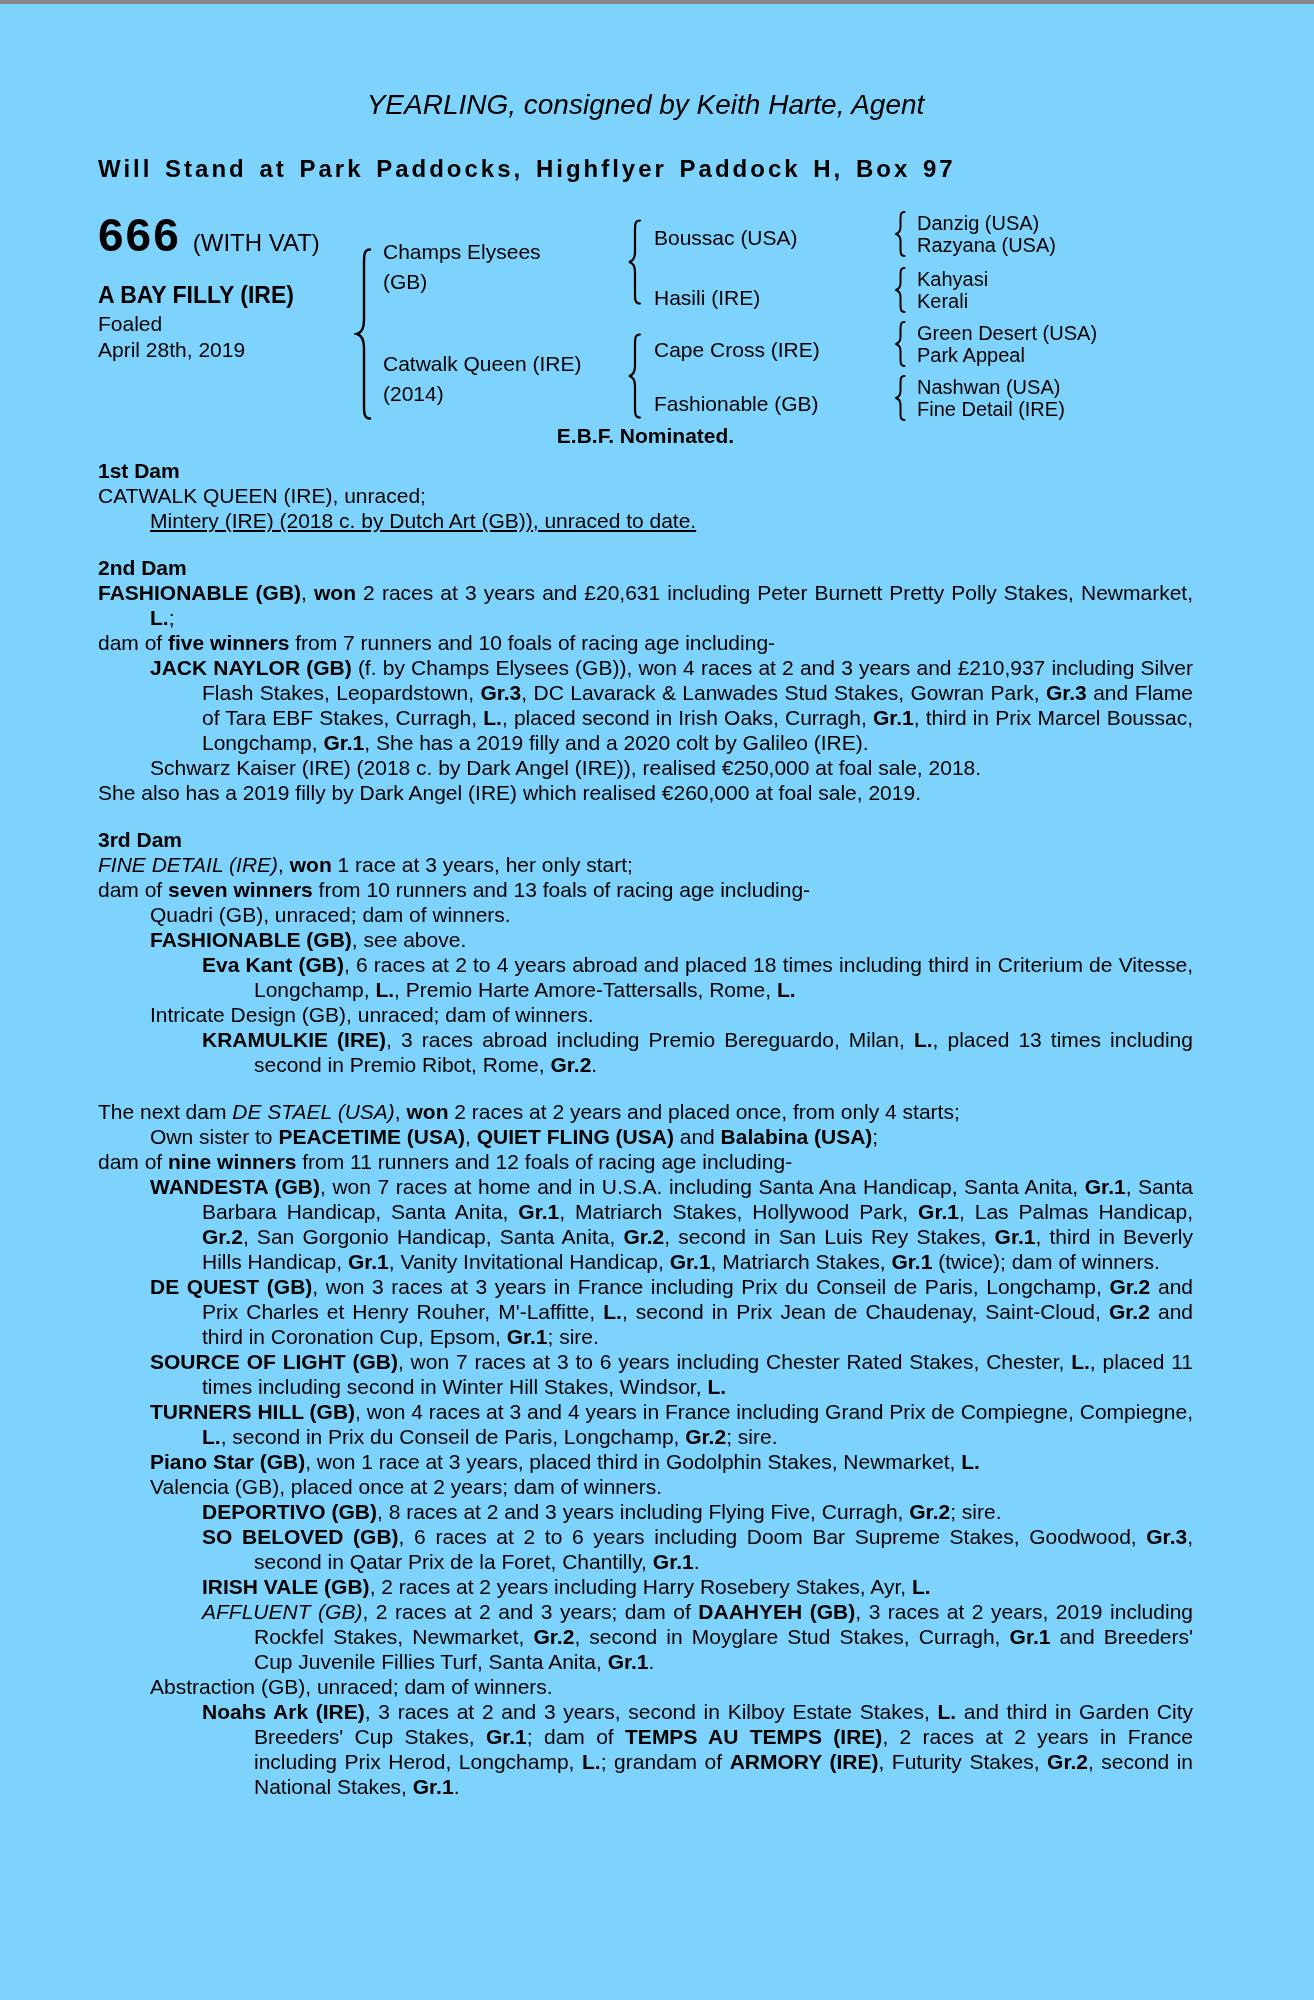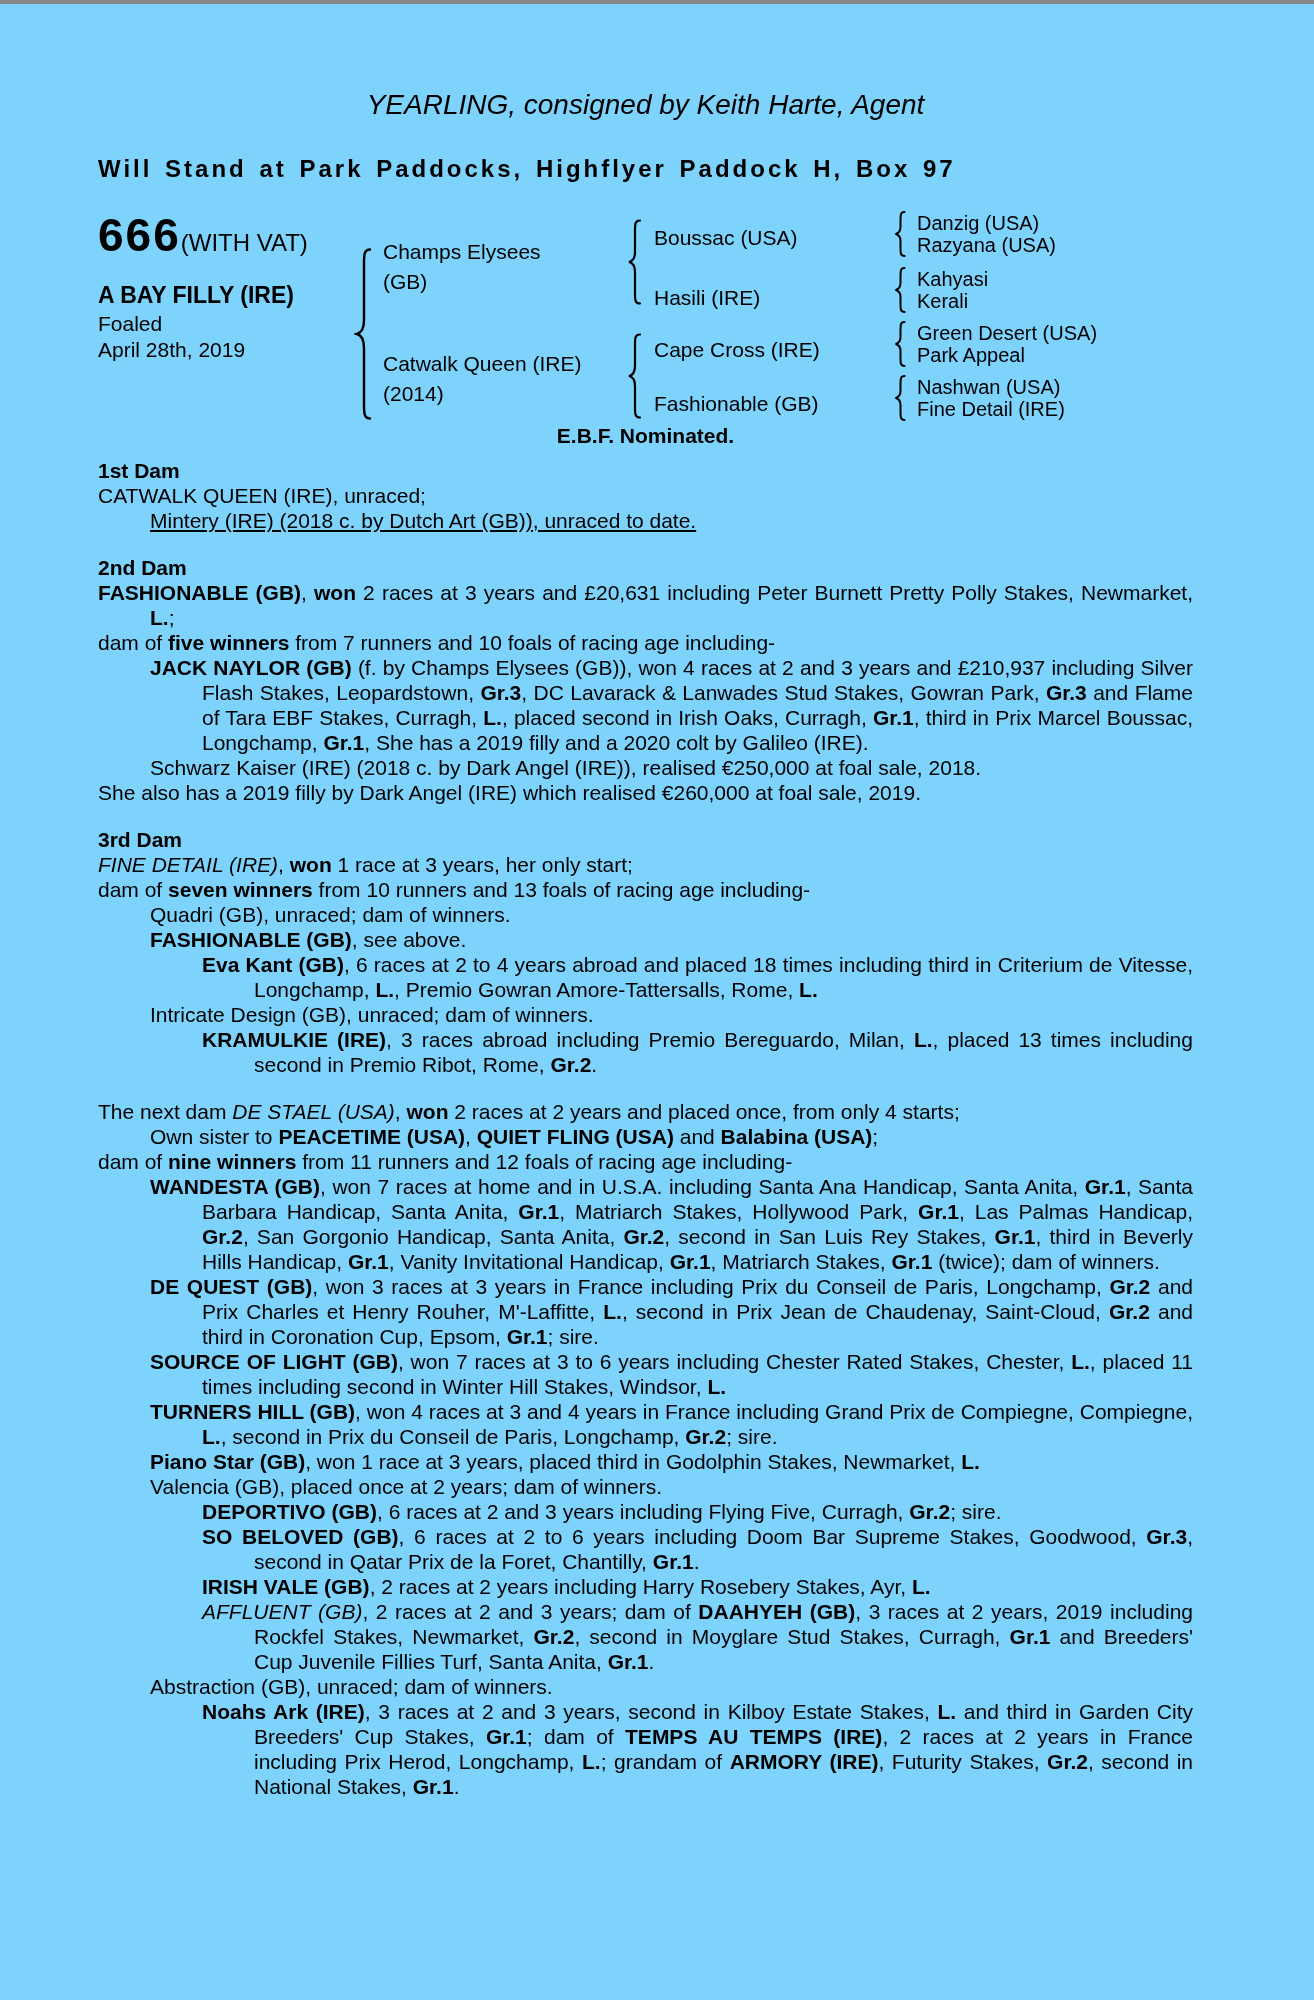--- a/index.html
+++ b/index.html
@@ -28,21 +28,21 @@
     letter-spacing:3px;
     word-spacing:3px;
   }
   .pedigree{
     position:relative;
     margin-top:20px;
     height:248px;
     font-size:21px;
   }
   .ped-abs{position:absolute;}
-  .lot-row{display:flex;align-items:baseline;left:0;top:8px;}
+  .lot-row{display:flex;align-items:baseline;gap:12px;left:0;top:8px;}
   .lot-number{font-size:46px;font-weight:bold;letter-spacing:2px;line-height:1;}
   .lot-vat{font-size:24px;}
   .lot-desc{left:0;top:78px;font-weight:bold;font-size:23px;}
   .lot-foaled{left:0;top:108px;font-size:21px;}
   .lot-date{left:0;top:134px;font-size:21px;}
   .ped-name{line-height:30px;}
   .ped-gp{line-height:26px;}
   .ped-ggp{font-size:20px;line-height:21.5px;}
   .brace svg{display:block;}
   .ebf{
@@ -158,35 +158,35 @@
         <p class="para" style="padding-left: 104px; text-indent: -52px;"><span class="f-b">JACK NAYLOR (GB)</span><span> (f. by Champs Elysees (GB)), won 4 races at 2 and 3 years and £210,937 including Silver Flash Stakes, Leopardstown, </span><span class="f-b">Gr.3</span><span>, DC Lavarack &amp; Lanwades Stud Stakes, Gowran Park, </span><span class="f-b">Gr.3</span><span> and Flame of Tara EBF Stakes, Curragh, </span><span class="f-b">L.</span><span>, placed second in Irish Oaks, Curragh, </span><span class="f-b">Gr.1</span><span>, third in Prix Marcel Boussac, Longchamp, </span><span class="f-b">Gr.1</span><span>, She has a 2019 filly and a 2020 colt by Galileo (IRE).</span></p>
         <p class="para" style="padding-left: 104px; text-indent: -52px;"><span>Schwarz Kaiser (IRE) (2018 c. by Dark Angel (IRE)), realised €250,000 at foal sale, 2018.</span></p>
         <p class="para" style="padding-left: 52px; text-indent: -52px;"><span>She also has a 2019 filly by Dark Angel (IRE) which realised €260,000 at foal sale, 2019.</span></p>
       </div>
       <div class="section">
         <div class="sec-heading">3rd Dam</div>
         <p class="para" style="padding-left: 52px; text-indent: -52px;"><span class="f-i">FINE DETAIL (IRE)</span><span>, </span><span class="f-b">won</span><span> 1 race at 3 years, her only start;</span></p>
         <p class="para" style="padding-left: 52px; text-indent: -52px;"><span>dam of </span><span class="f-b">seven winners</span><span> from 10 runners and 13 foals of racing age including-</span></p>
         <p class="para" style="padding-left: 104px; text-indent: -52px;"><span>Quadri (GB), unraced; dam of winners.</span></p>
         <p class="para" style="padding-left: 104px; text-indent: -52px;"><span class="f-b">FASHIONABLE (GB)</span><span>, see above.</span></p>
-        <p class="para" style="padding-left: 156px; text-indent: -52px;"><span class="f-b">Eva Kant (GB)</span><span>, 6 races at 2 to 4 years abroad and placed 18 times including third in Criterium de Vitesse, Longchamp, </span><span class="f-b">L.</span><span>, Premio Gowran Amore-Tattersalls, Rome, </span><span class="f-b">L.</span></p>
+        <p class="para" style="padding-left: 156px; text-indent: -52px;"><span class="f-b">Eva Kant (GB)</span><span>, 6 races at 2 to 4 years abroad and placed 18 times including third in Criterium de Vitesse, Longchamp, </span><span class="f-b">L.</span><span>, Premio Harte Amore-Tattersalls, Rome, </span><span class="f-b">L.</span></p>
         <p class="para" style="padding-left: 104px; text-indent: -52px;"><span>Intricate Design (GB), unraced; dam of winners.</span></p>
         <p class="para" style="padding-left: 156px; text-indent: -52px;"><span class="f-b">KRAMULKIE (IRE)</span><span>, 3 races abroad including Premio Bereguardo, Milan, </span><span class="f-b">L.</span><span>, placed 13 times including second in Premio Ribot, Rome, </span><span class="f-b">Gr.2</span><span>.</span></p>
       </div>
       <div class="section">
         <p class="para" style="padding-left: 52px; text-indent: -52px;"><span>The next dam </span><span class="f-i">DE STAEL (USA)</span><span>, </span><span class="f-b">won</span><span> 2 races at 2 years and placed once, from only 4 starts;</span></p>
         <p class="para" style="padding-left: 104px; text-indent: -52px;"><span>Own sister to </span><span class="f-b">PEACETIME (USA)</span><span>, </span><span class="f-b">QUIET FLING (USA)</span><span> and </span><span class="f-b">Balabina (USA)</span><span>;</span></p>
         <p class="para" style="padding-left: 52px; text-indent: -52px;"><span>dam of </span><span class="f-b">nine winners</span><span> from 11 runners and 12 foals of racing age including-</span></p>
         <p class="para" style="padding-left: 104px; text-indent: -52px;"><span class="f-b">WANDESTA (GB)</span><span>, won 7 races at home and in U.S.A. including Santa Ana Handicap, Santa Anita, </span><span class="f-b">Gr.1</span><span>, Santa Barbara Handicap, Santa Anita, </span><span class="f-b">Gr.1</span><span>, Matriarch Stakes, Hollywood Park, </span><span class="f-b">Gr.1</span><span>, Las Palmas Handicap, </span><span class="f-b">Gr.2</span><span>, San Gorgonio Handicap, Santa Anita, </span><span class="f-b">Gr.2</span><span>, second in San Luis Rey Stakes, </span><span class="f-b">Gr.1</span><span>, third in Beverly Hills Handicap, </span><span class="f-b">Gr.1</span><span>, Vanity Invitational Handicap, </span><span class="f-b">Gr.1</span><span>, Matriarch Stakes, </span><span class="f-b">Gr.1</span><span> (twice); dam of winners.</span></p>
         <p class="para" style="padding-left: 104px; text-indent: -52px;"><span class="f-b">DE QUEST (GB)</span><span>, won 3 races at 3 years in France including Prix du Conseil de Paris, Longchamp, </span><span class="f-b">Gr.2</span><span> and Prix Charles et Henry Rouher, M'-Laffitte, </span><span class="f-b">L.</span><span>, second in Prix Jean de Chaudenay, Saint-Cloud, </span><span class="f-b">Gr.2</span><span> and third in Coronation Cup, Epsom, </span><span class="f-b">Gr.1</span><span>; sire.</span></p>
         <p class="para" style="padding-left: 104px; text-indent: -52px;"><span class="f-b">SOURCE OF LIGHT (GB)</span><span>, won 7 races at 3 to 6 years including Chester Rated Stakes, Chester, </span><span class="f-b">L.</span><span>, placed 11 times including second in Winter Hill Stakes, Windsor, </span><span class="f-b">L.</span></p>
         <p class="para" style="padding-left: 104px; text-indent: -52px;"><span class="f-b">TURNERS HILL (GB)</span><span>, won 4 races at 3 and 4 years in France including Grand Prix de Compiegne, Compiegne, </span><span class="f-b">L.</span><span>, second in Prix du Conseil de Paris, Longchamp, </span><span class="f-b">Gr.2</span><span>; sire.</span></p>
         <p class="para" style="padding-left: 104px; text-indent: -52px;"><span class="f-b">Piano Star (GB)</span><span>, won 1 race at 3 years, placed third in Godolphin Stakes, Newmarket, </span><span class="f-b">L.</span></p>
         <p class="para" style="padding-left: 104px; text-indent: -52px;"><span>Valencia (GB), placed once at 2 years; dam of winners.</span></p>
-        <p class="para" style="padding-left: 156px; text-indent: -52px;"><span class="f-b">DEPORTIVO (GB)</span><span>, 6 races at 2 and 3 years including Flying Five, Curragh, </span><span class="f-b">Gr.2</span><span>; sire.</span></p>
+        <p class="para" style="padding-left: 156px; text-indent: -52px;"><span class="f-b">DEPORTIVO (GB)</span><span>, 8 races at 2 and 3 years including Flying Five, Curragh, </span><span class="f-b">Gr.2</span><span>; sire.</span></p>
         <p class="para" style="padding-left: 156px; text-indent: -52px;"><span class="f-b">SO BELOVED (GB)</span><span>, 6 races at 2 to 6 years including Doom Bar Supreme Stakes, Goodwood, </span><span class="f-b">Gr.3</span><span>, second in Qatar Prix de la Foret, Chantilly, </span><span class="f-b">Gr.1</span><span>.</span></p>
         <p class="para" style="padding-left: 156px; text-indent: -52px;"><span class="f-b">IRISH VALE (GB)</span><span>, 2 races at 2 years including Harry Rosebery Stakes, Ayr, </span><span class="f-b">L.</span></p>
         <p class="para" style="padding-left: 156px; text-indent: -52px;"><span class="f-i">AFFLUENT (GB)</span><span>, 2 races at 2 and 3 years; dam of </span><span class="f-b">DAAHYEH (GB)</span><span>, 3 races at 2 years, 2019 including Rockfel Stakes, Newmarket, </span><span class="f-b">Gr.2</span><span>, second in Moyglare Stud Stakes, Curragh, </span><span class="f-b">Gr.1</span><span> and Breeders' Cup Juvenile Fillies Turf, Santa Anita, </span><span class="f-b">Gr.1</span><span>.</span></p>
         <p class="para" style="padding-left: 104px; text-indent: -52px;"><span>Abstraction (GB), unraced; dam of winners.</span></p>
         <p class="para" style="padding-left: 156px; text-indent: -52px;"><span class="f-b">Noahs Ark (IRE)</span><span>, 3 races at 2 and 3 years, second in Kilboy Estate Stakes, </span><span class="f-b">L.</span><span> and third in Garden City Breeders' Cup Stakes, </span><span class="f-b">Gr.1</span><span>; dam of </span><span class="f-b">TEMPS AU TEMPS (IRE)</span><span>, 2 races at 2 years in France including Prix Herod, Longchamp, </span><span class="f-b">L.</span><span>; grandam of </span><span class="f-b">ARMORY (IRE)</span><span>, Futurity Stakes, </span><span class="f-b">Gr.2</span><span>, second in National Stakes, </span><span class="f-b">Gr.1</span><span>.</span></p>
       </div>
     </div>
 
 </div>
 

